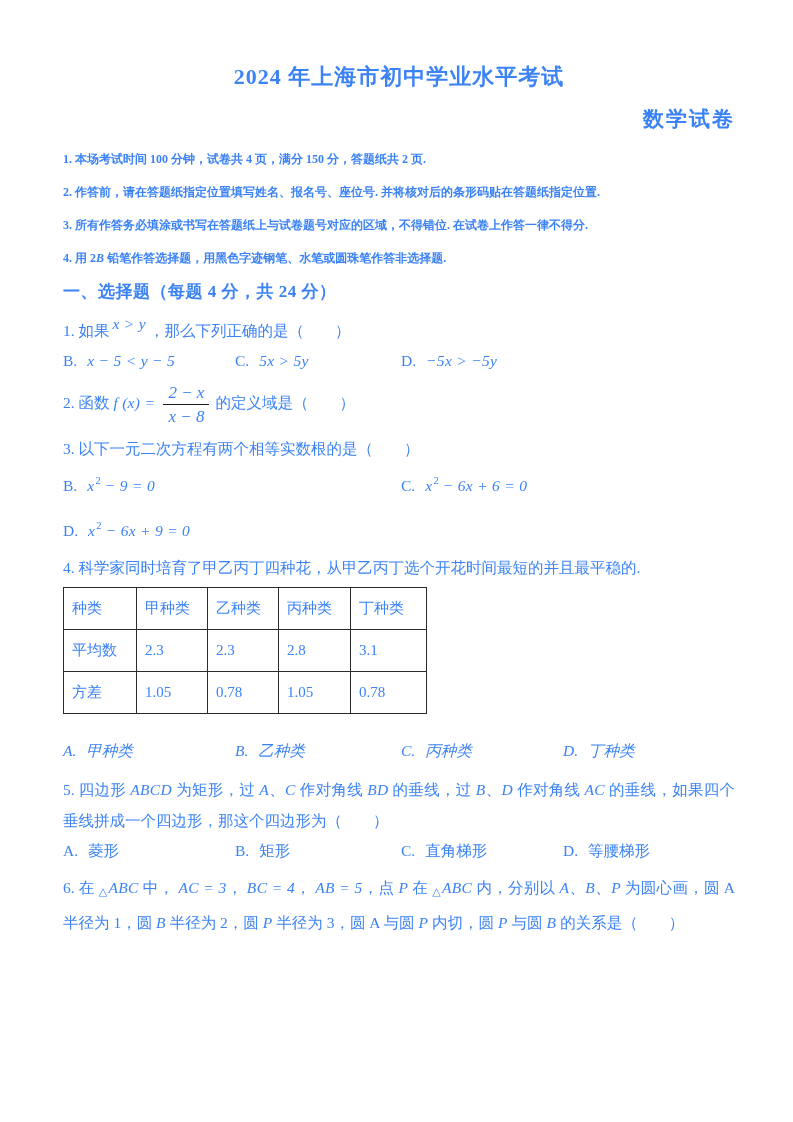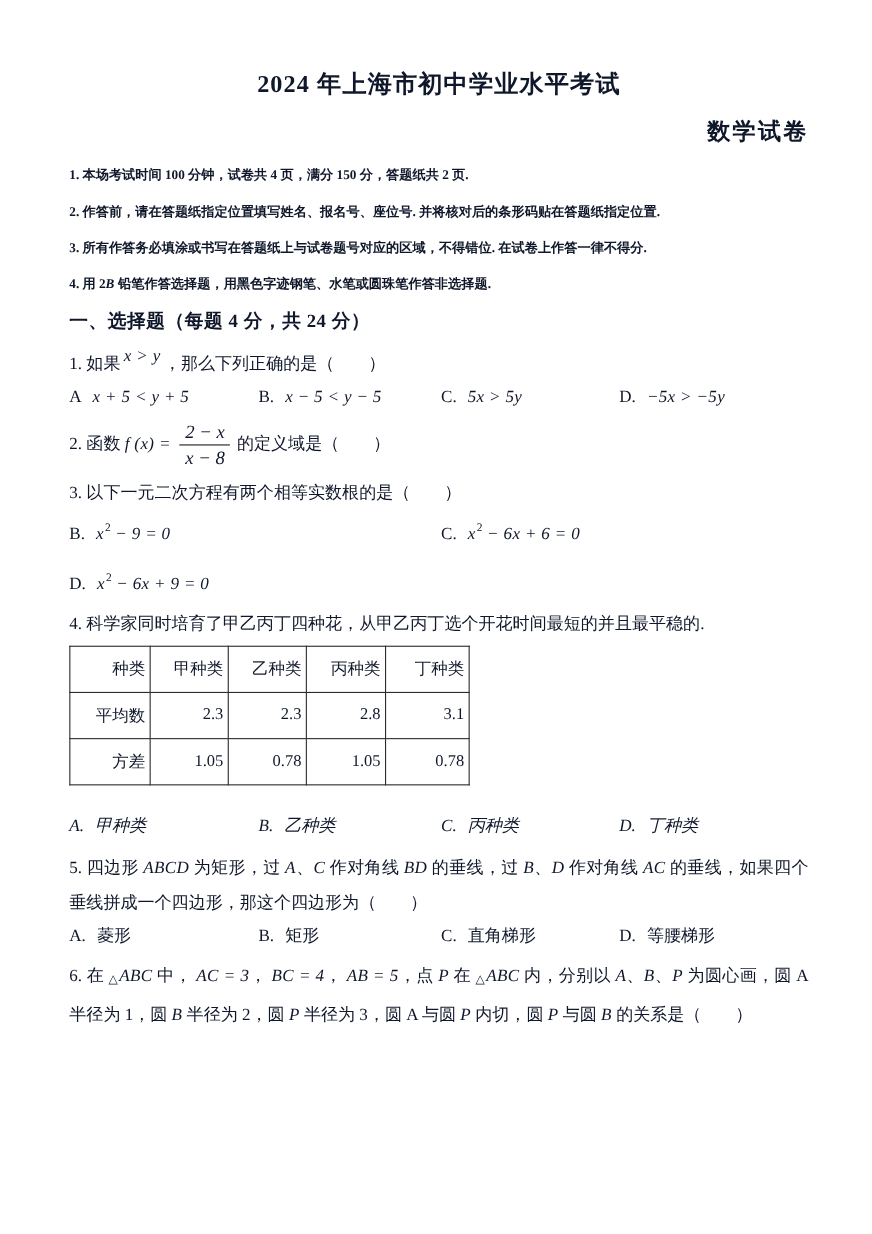--- a/index.html
+++ b/index.html
@@ -1,18 +1,18 @@
 <!DOCTYPE html>
 <html><head>
 <meta charset="utf-8">
 <style>
   html,body{margin:0;padding:0;background:#fff;}
   .page{
     width:793px;height:1122px;box-sizing:border-box;position:relative;overflow:hidden;
-    background:#fff;color:#0f172a;
+    background:#fff;color:#3b82f6;
     font-family:"Liberation Serif","DejaVu Serif",serif;
     padding:64px 58px 0 63px;
   }
   .title{margin:0;text-align:center;font-size:22px;font-weight:bold;line-height:26px;letter-spacing:1px;}
   .subtitle{margin:16px 0 0 0;text-align:right;font-size:21px;font-weight:bold;line-height:26px;letter-spacing:2px;}
   .instructions{margin-top:12px;}
   .instruction{margin:0 0 3px 0;font-weight:bold;font-size:12px;line-height:30px;text-align:justify;}
   .section-heading{margin:4px 0 0 0;font-size:17px;font-weight:bold;line-height:30px;letter-spacing:0.5px;}
   .question{margin-top:8px;}
   .q1{margin-top:8px;} .q2{margin-top:4px;} .q3{margin-top:4px;}
@@ -23,21 +23,21 @@
   .msup{font-size:10.5px;vertical-align:7px;margin-left:1px;}
   .msub{font-size:11px;vertical-align:-2px;margin-right:1px;}
   .frac{display:inline-block;text-align:center;vertical-align:middle;margin:2px 6px 2px 4px;font-style:italic;font-size:17px;line-height:21px;}
   .frac .num{display:block;border-bottom:1.5px solid #1c1c1c;padding:0 5px 1px 5px;}
   .frac .den{display:block;padding-top:1px;}
   .opts{display:grid;font-size:15.5px;line-height:30px;}
   .opts-4{grid-template-columns:172px 166px 162px 1fr;}
   .opts-2x2{grid-template-columns:338px 1fr;row-gap:10px;margin-top:2px;}
   .opt{white-space:nowrap;}
   .olabel{margin-right:10px;}
-  .stats{border-collapse:collapse;table-layout:fixed;margin:4px 0 0 0;text-align:right;}
+  .stats{border-collapse:collapse;table-layout:fixed;margin:4px 0 0 0;}
   .stats td{border:1px solid #2a2a2a;height:41px;vertical-align:middle;padding:0 4px 0 8px;font-size:15px;}
   .stats .c0{width:60px;} .stats .c1{width:58px;} .stats .c2{width:58px;} .stats .c3{width:59px;} .stats .c4{width:63px;}
   .opts-after-table{margin-top:22px;font-style:italic;}
 </style>
 </head>
 <body>
 
 <div class="page">
 
   <h1 class="title">2024 年上海市初中学业水平考试</h1>
@@ -48,21 +48,20 @@
     <p class="instruction"><span class="txt">2. 作答前，请在答题纸指定位置填写姓名、报名号、座位号. 并将核对后的条形码贴在答题纸指定位置.</span></p>
     <p class="instruction"><span class="txt">3. 所有作答务必填涂或书写在答题纸上与试卷题号对应的区域，不得错位. 在试卷上作答一律不得分.</span></p>
     <p class="instruction"><span class="txt">4. 用 2</span><span class="math">B</span><span class="txt"> 铅笔作答选择题，用黑色字迹钢笔、水笔或圆珠笔作答非选择题.</span></p>
   </div>
 
   <h3 class="section-heading">一、选择题（每题 4 分，共 24 分）</h3>
 
   <div class="question q1">
     <p class="stem"><span class="txt">1. 如果</span><span class="math raised">x &gt; y</span><span class="txt">，那么下列正确的是（　　）</span></p>
     <div class="opts opts-4">
-      <div class="opt"><span class="olabel">A</span><span class="otext"><span class="math">x + 5 &lt; y + 5</span></span></div>
       <div class="opt"><span class="olabel">B.</span><span class="otext"><span class="math">x − 5 &lt; y − 5</span></span></div>
       <div class="opt"><span class="olabel">C.</span><span class="otext"><span class="math">5x &gt; 5y</span></span></div>
       <div class="opt"><span class="olabel">D.</span><span class="otext"><span class="math">−5x &gt; −5y</span></span></div>
     </div>
   </div>
 
   <div class="question q2">
     <p class="stem"><span class="txt">2. 函数 </span><span class="math">f (x) = </span><span class="frac"><span class="num">2 − x</span><span class="den">x − 8</span></span><span class="txt">的定义域是（　　）</span></p>
   </div>
 

